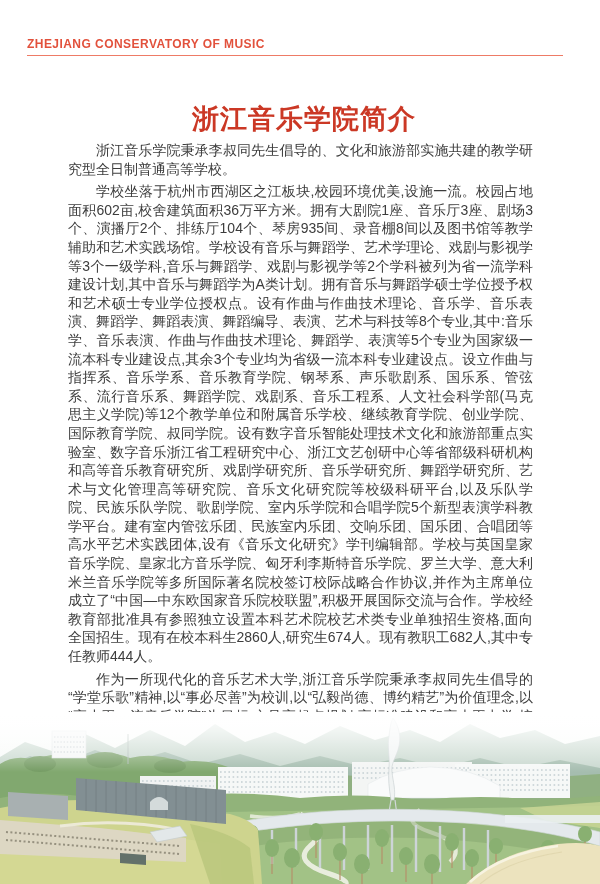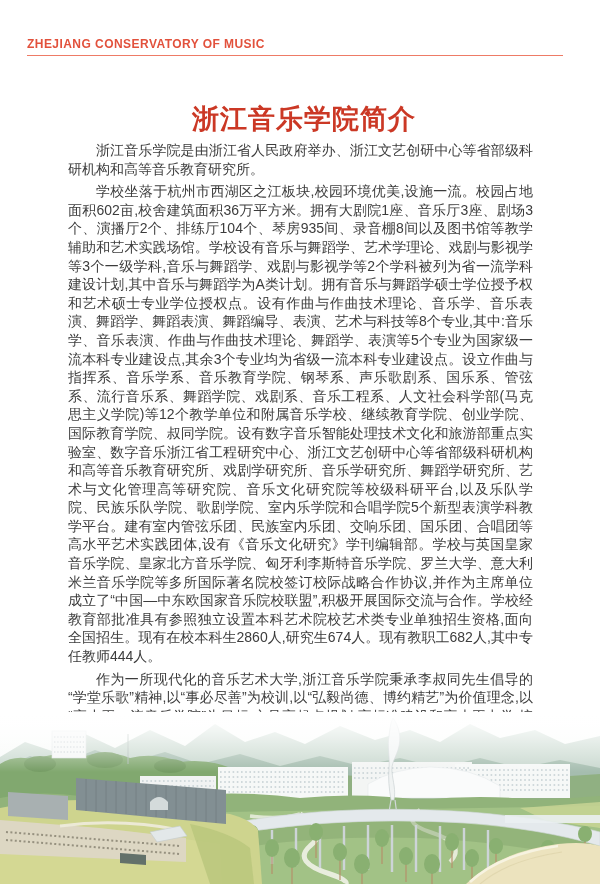--- a/index.html
+++ b/index.html
@@ -49,21 +49,21 @@
 <body>
 
 <header>
   <div class="brand">ZHEJIANG CONSERVATORY OF MUSIC</div>
   <div class="brand-rule"></div>
 </header>
 
 <h1 class="doc-title">浙江音乐学院简介</h1>
 
 <main class="article">
-  <p>浙江音乐学院是由浙江省人民政府举办、浙江文艺创研中心等省部级科研机构和高等音乐教育研究所。</p>
+  <p>浙江音乐学院秉承李叔同先生倡导的、文化和旅游部实施共建的教学研究型全日制普通高等学校。</p>
   <p>学校坐落于杭州市西湖区之江板块,校园环境优美,设施一流。校园占地面积602亩,校舍建筑面积36万平方米。拥有大剧院1座、音乐厅3座、剧场3个、演播厅2个、排练厅104个、琴房935间、录音棚8间以及图书馆等教学辅助和艺术实践场馆。学校设有音乐与舞蹈学、艺术学理论、戏剧与影视学等3个一级学科,音乐与舞蹈学、戏剧与影视学等2个学科被列为省一流学科建设计划,其中音乐与舞蹈学为A类计划。拥有音乐与舞蹈学硕士学位授予权和艺术硕士专业学位授权点。设有作曲与作曲技术理论、音乐学、音乐表演、舞蹈学、舞蹈表演、舞蹈编导、表演、艺术与科技等8个专业,其中:音乐学、音乐表演、作曲与作曲技术理论、舞蹈学、表演等5个专业为国家级一流本科专业建设点,其余3个专业均为省级一流本科专业建设点。设立作曲与指挥系、音乐学系、音乐教育学院、钢琴系、声乐歌剧系、国乐系、管弦系、流行音乐系、舞蹈学院、戏剧系、音乐工程系、人文社会科学部(马克思主义学院)等12个教学单位和附属音乐学校、继续教育学院、创业学院、国际教育学院、叔同学院。设有数字音乐智能处理技术文化和旅游部重点实验室、数字音乐浙江省工程研究中心、浙江文艺创研中心等省部级科研机构和高等音乐教育研究所、戏剧学研究所、音乐学研究所、舞蹈学研究所、艺术与文化管理高等研究院、音乐文化研究院等校级科研平台,以及乐队学院、民族乐队学院、歌剧学院、室内乐学院和合唱学院5个新型表演学科教学平台。建有室内管弦乐团、民族室内乐团、交响乐团、国乐团、合唱团等高水平艺术实践团体,设有《音乐文化研究》学刊编辑部。学校与英国皇家音乐学院、皇家北方音乐学院、匈牙利李斯特音乐学院、罗兰大学、意大利米兰音乐学院等多所国际著名院校签订校际战略合作协议,并作为主席单位成立了“中国—中东欧国家音乐院校联盟”,积极开展国际交流与合作。学校经教育部批准具有参照独立设置本科艺术院校艺术类专业单独招生资格,面向全国招生。现有在校本科生2860人,研究生674人。现有教职工682人,其中专任教师444人。</p>
   <p>作为一所现代化的音乐艺术大学,浙江音乐学院秉承李叔同先生倡导的“学堂乐歌”精神,以“事必尽善”为校训,以“弘毅尚德、博约精艺”为价值理念,以“高水平一流音乐学院”为目标,立足高起点规划,高标准建设和高水平办学,培养基础厚实、技艺精湛、特色鲜明、德艺双馨的优秀艺术人才,努力为国家建设和人类文明进步做出新贡献。</p>
 </main>
 
 <figure class="photo" role="img" style="margin:0;" aria-label="浙江音乐学院校园全景:远山环抱,白色教学楼群、白色雕塑、绿色草坡屋顶建筑与弧形连廊">
   <svg viewBox="0 0 600 172" preserveAspectRatio="none">
 
     <path d="M0,45 L25,30 55,40 85,22 115,36 150,18 185,34 215,12 245,30 275,20 305,32 340,14 375,28 410,18 440,30 470,12 500,26 535,18 565,32 600,24 L600,85 L0,85 Z" fill="#aac2b3" opacity="0.7"></path>
     <path d="M0,58 L30,44 60,52 95,38 130,50 165,40 200,52 240,42 280,54 320,44 360,54 400,46 440,56 480,46 520,56 560,48 600,56 L600,95 L0,95 Z" fill="#8cab98" opacity="0.8"></path>
 

